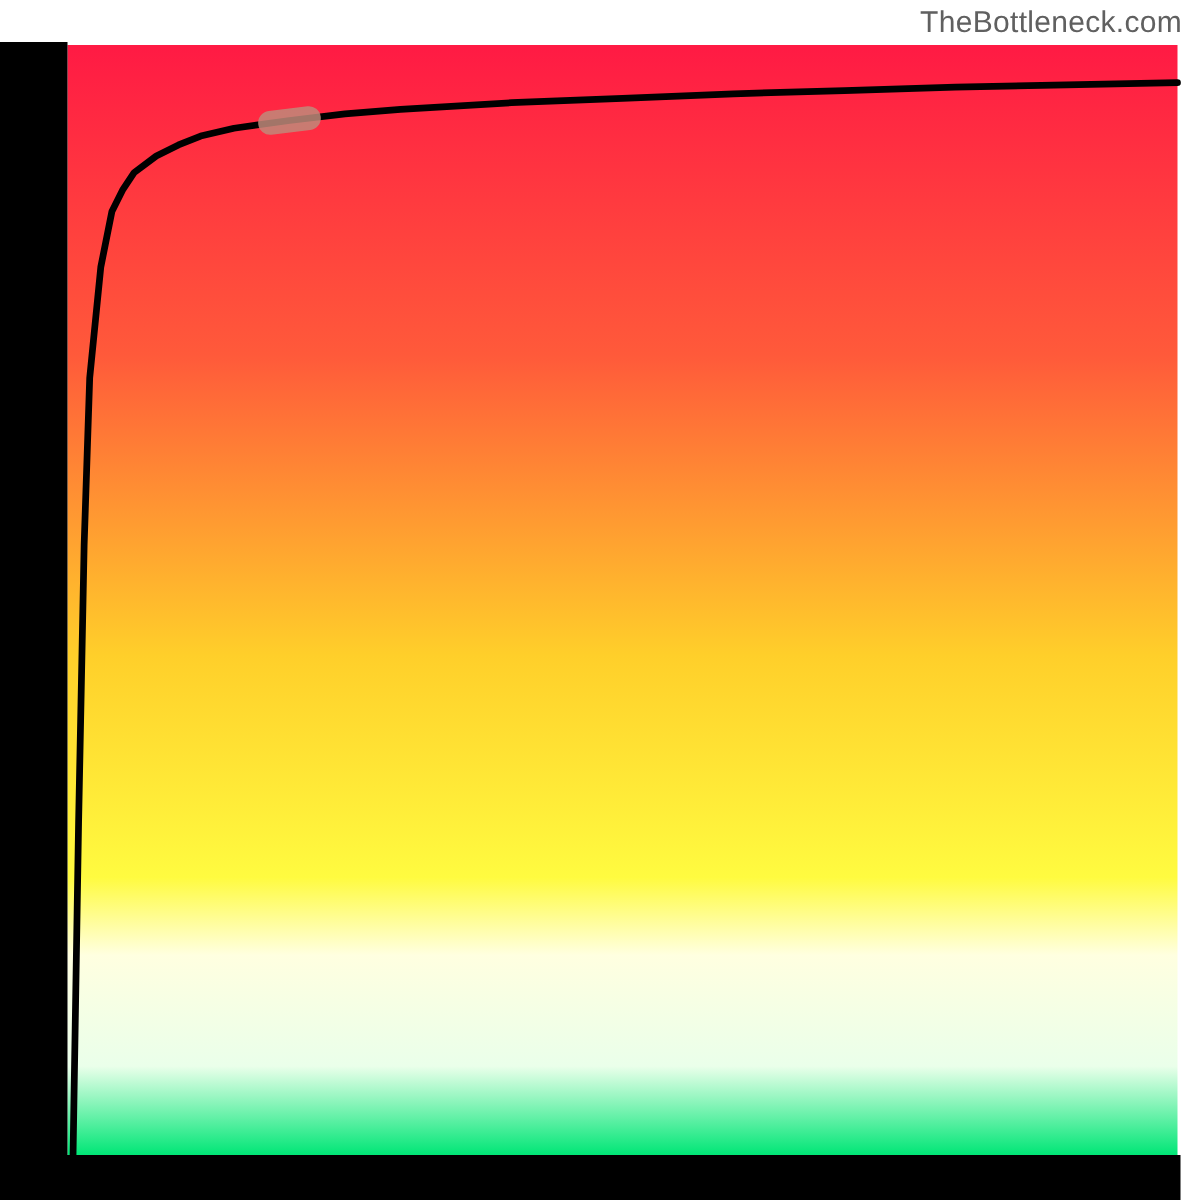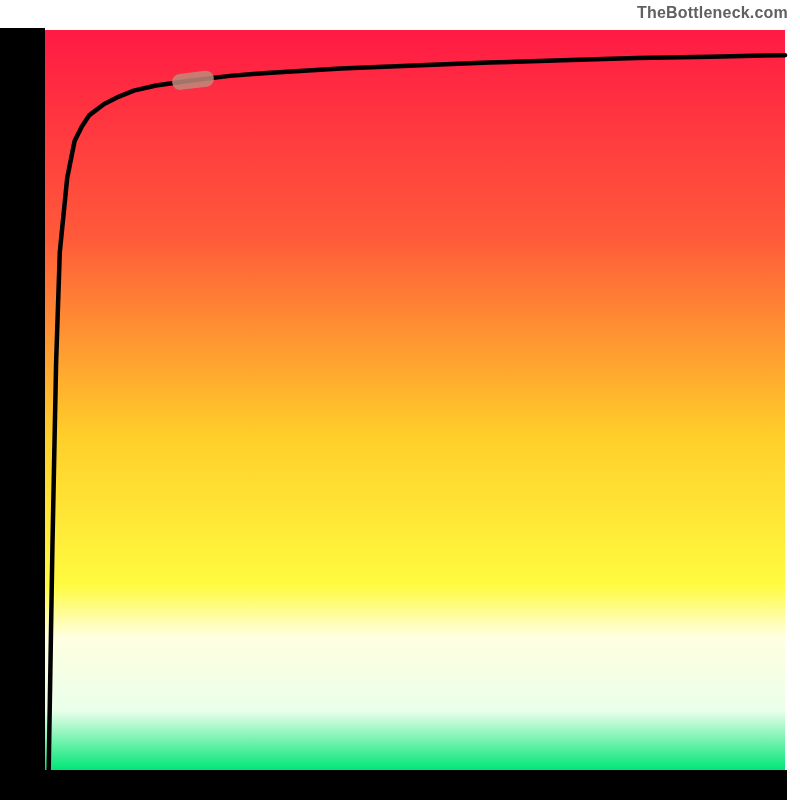--- a/index.html
+++ b/index.html
@@ -13,24 +13,24 @@
   }
   .frame {
     position: relative;
     width: 800px;
     height: 800px;
   }
   .attribution {
     position: absolute;
     top: 4px;
     right: 12px;
-    font-size: 16px;
+    font-size: 20px;
     color: #606060;
     letter-spacing: 0.2px;
-    font-weight: 700;
+    font-weight: 400;
   }
   svg.plot {
     position: absolute;
     left: 0;
     top: 0;
   }
 </style>
 </head>
 <body>
 

